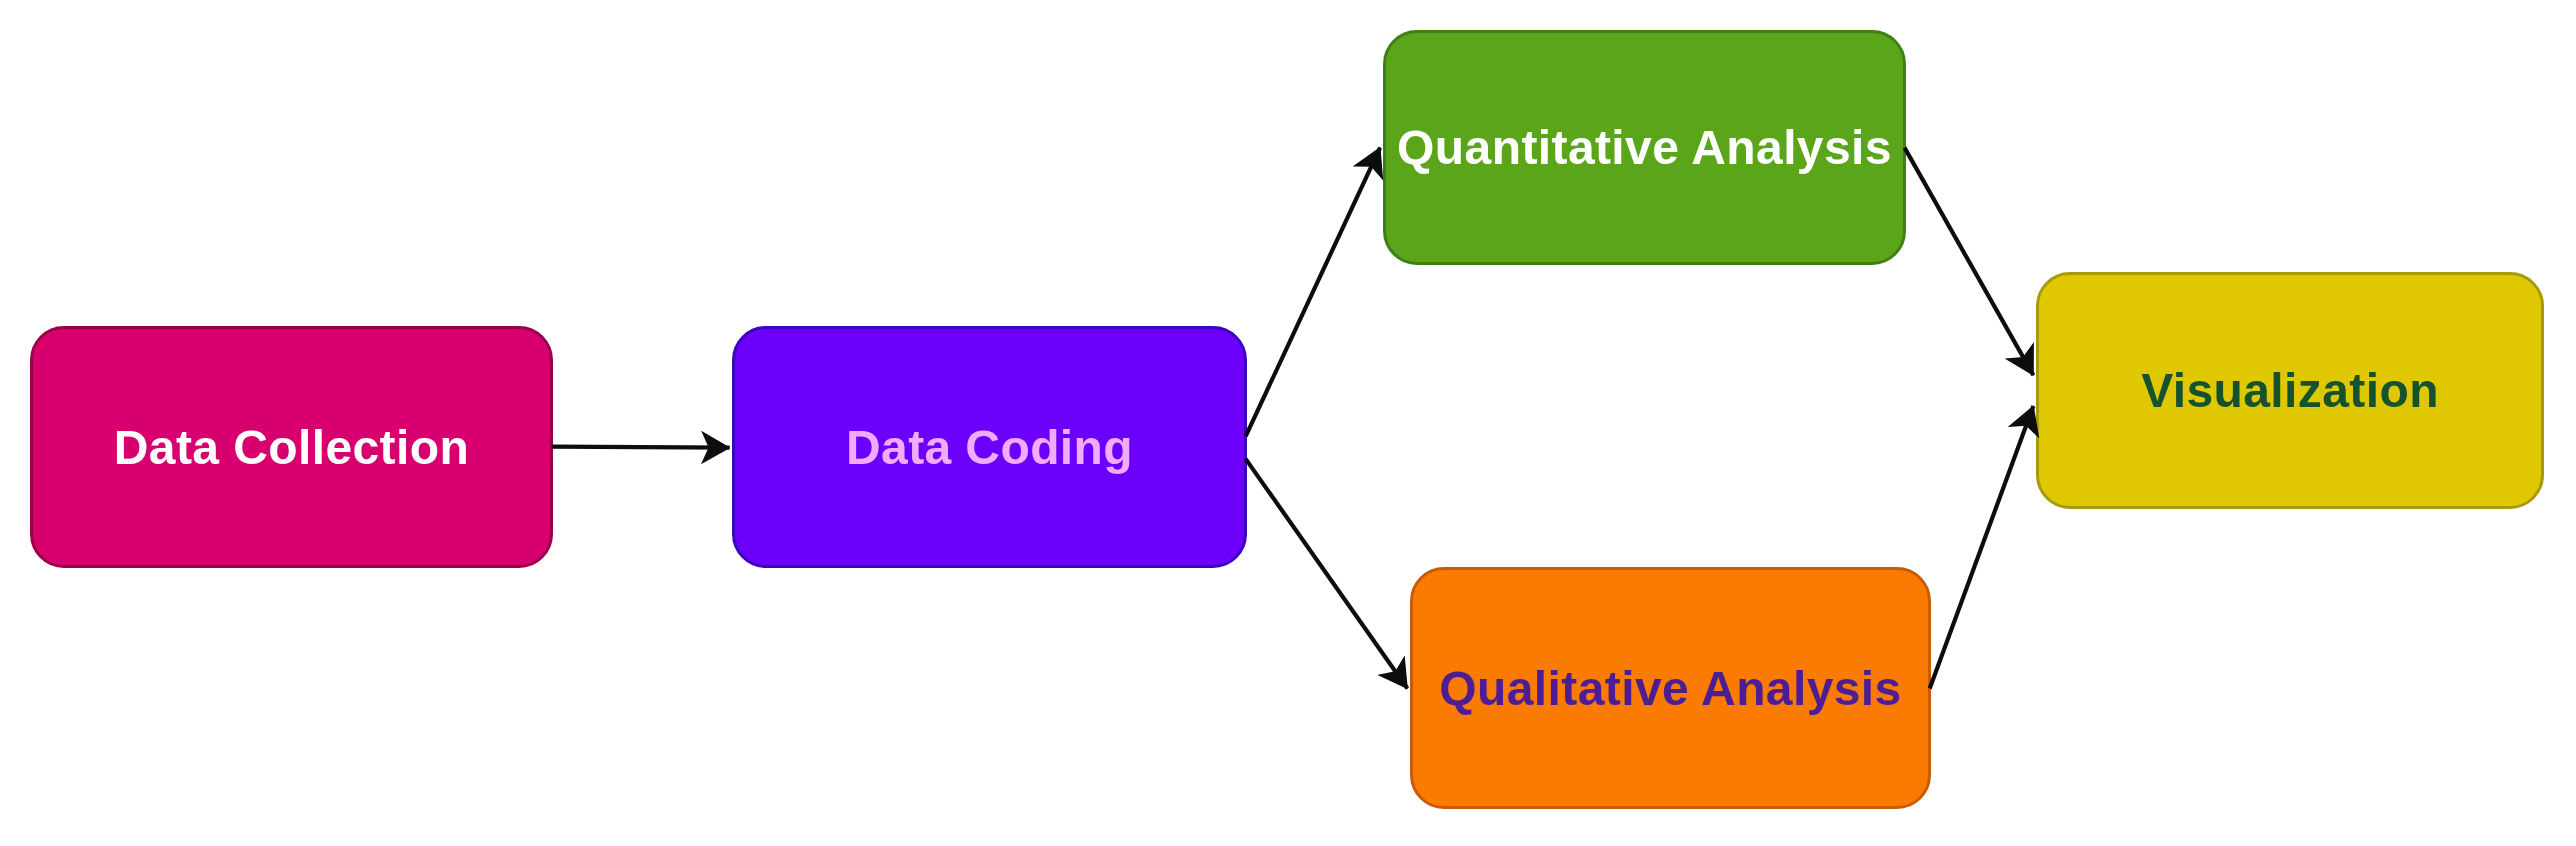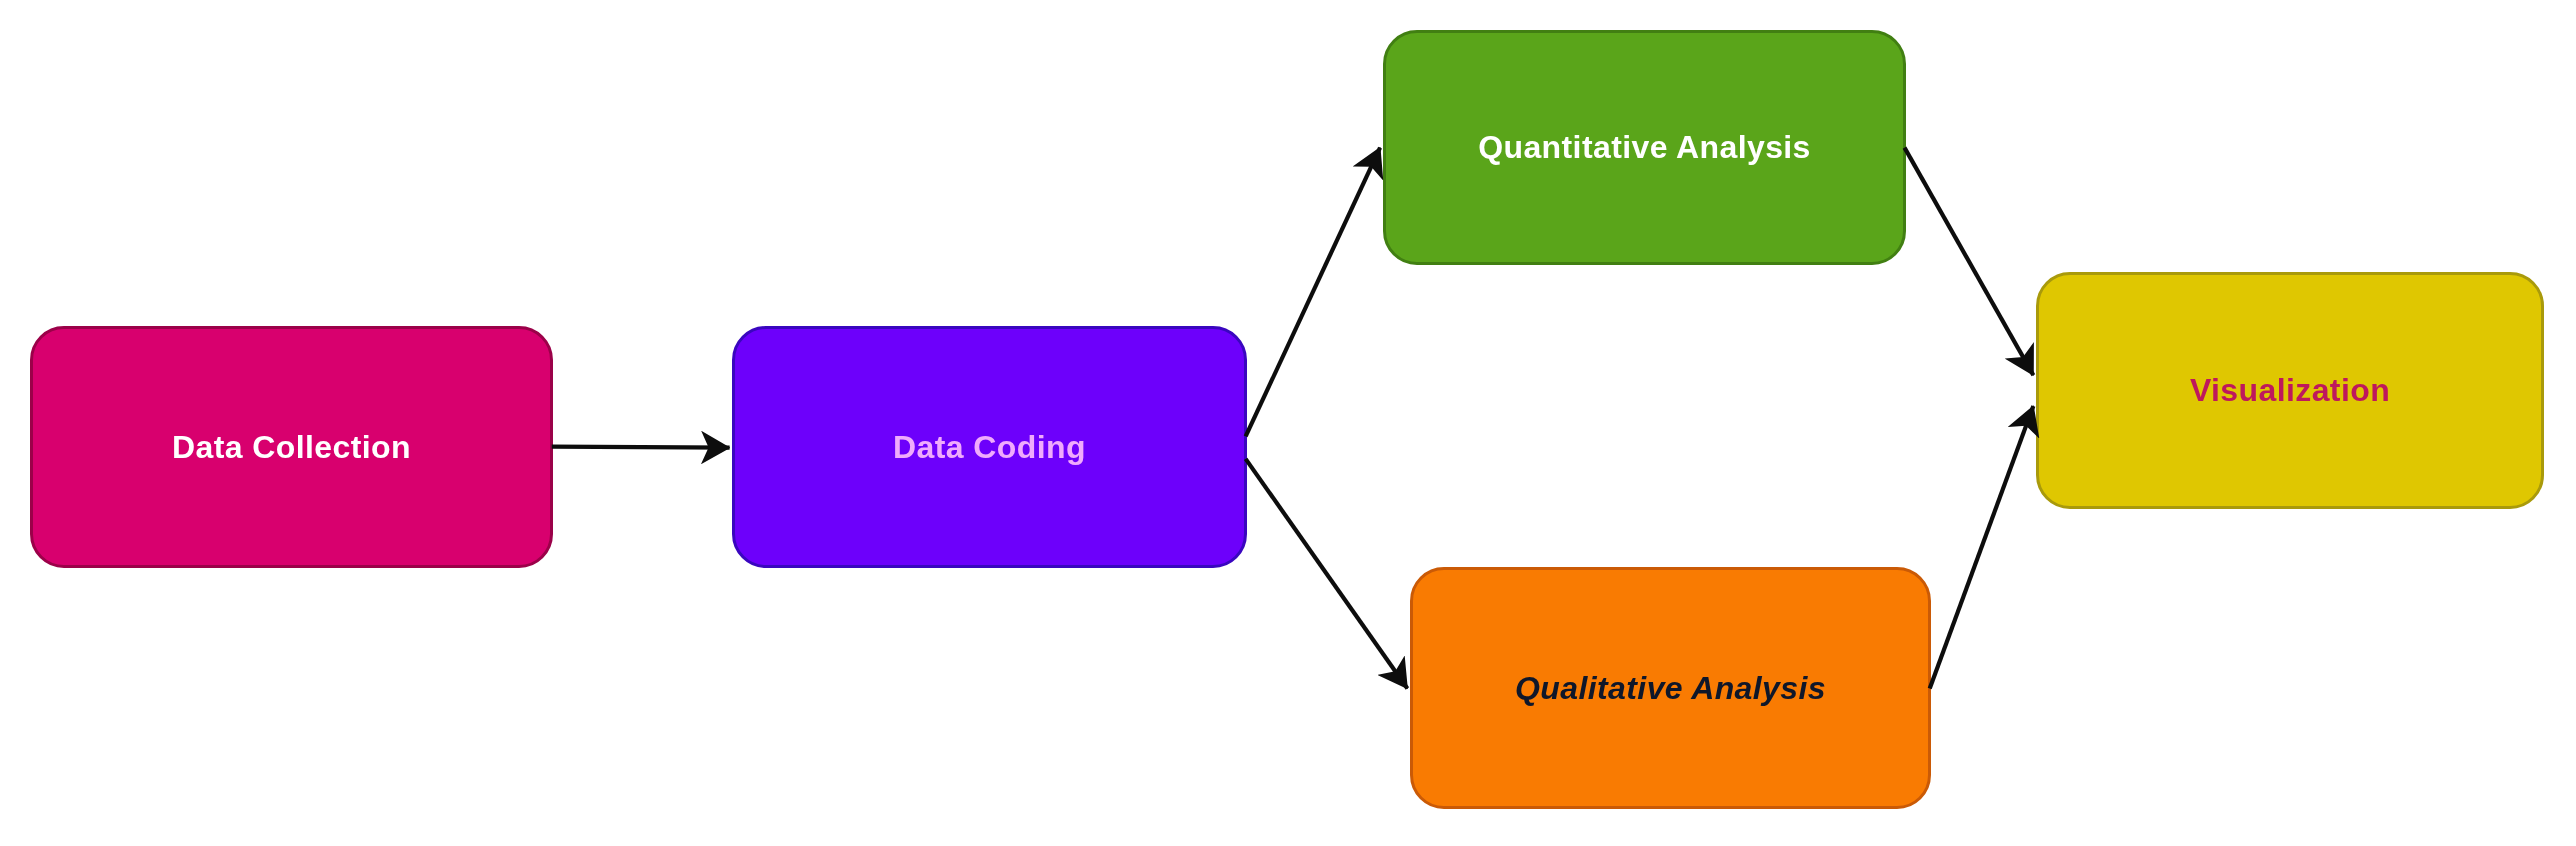--- a/index.html
+++ b/index.html
@@ -27,21 +27,21 @@
     position: absolute;
     z-index: 1;
     box-sizing: border-box;
     border: 3.5px solid #000;
     border-radius: 34px;
     display: flex;
     align-items: center;
     justify-content: center;
     text-align: center;
     font-weight: 700;
-    font-size: 32px;
+    font-size: 48px;
     letter-spacing: 0.4px;
     color: #FFFFFF;
   }
   .node-label {
     display: block;
     padding: 0 21px;
     white-space: nowrap;
   }
   
   #node-0 { left: 30px;   top: 326px; width: 523px; height: 242px; }
@@ -73,22 +73,22 @@
   </div>
 
   <div class="node" id="node-1" style="background-color: rgb(109, 0, 251); border-color: rgb(58, 6, 191); color: #f0abfc;">
     <span class="node-label">Data Coding</span>
   </div>
 
   <div class="node" id="node-2" style="background-color: rgb(90, 165, 26); border-color: rgb(65, 127, 18); color: rgb(255, 255, 255);">
     <span class="node-label">Quantitative Analysis</span>
   </div>
 
-  <div class="node" id="node-3" style="background-color: rgb(249, 123, 2); border-color: rgb(202, 90, 6); color: #0f172a; font-style: italic;">
+  <div class="node" id="node-3" style="background-color: rgb(249, 123, 2); border-color: rgb(202, 90, 6); color: #4c1d95;">
     <span class="node-label">Qualitative Analysis</span>
   </div>
 
-  <div class="node" id="node-4" style="background-color: rgb(223, 199, 1); border-color: rgb(169, 154, 11); color: #be185d;">
+  <div class="node" id="node-4" style="background-color: rgb(223, 199, 1); border-color: rgb(169, 154, 11); color: #14532d;">
     <span class="node-label">Visualization</span>
   </div>
 
 </div>
 
 
 </body></html>

